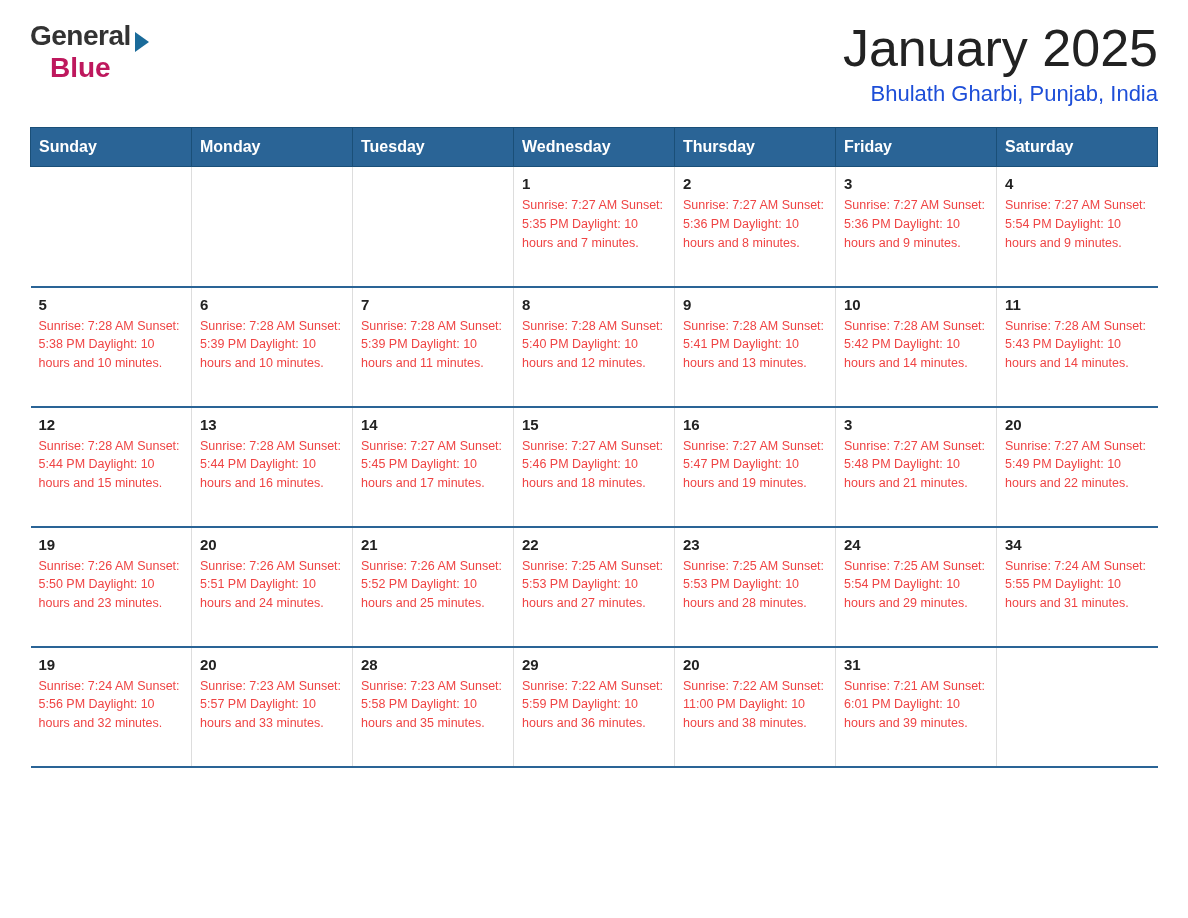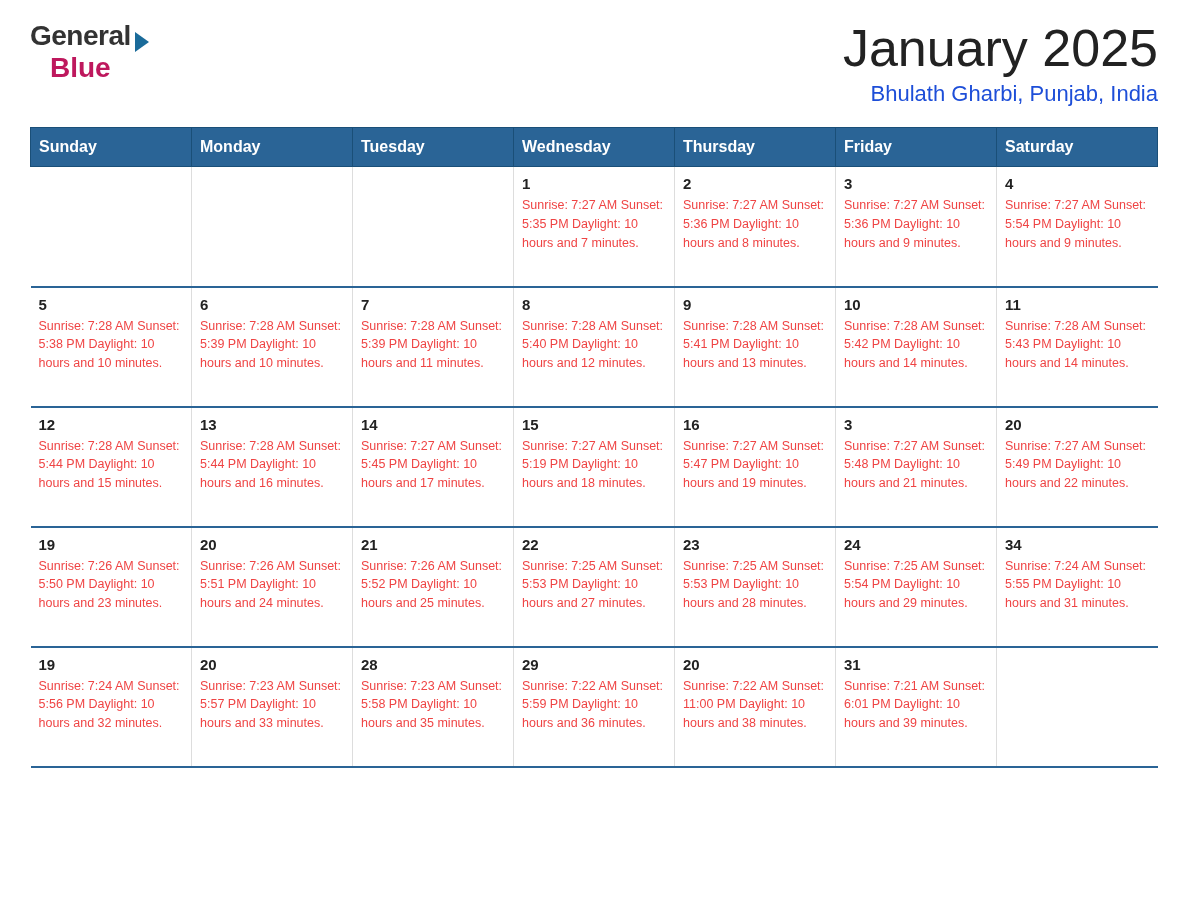--- a/index.html
+++ b/index.html
@@ -226,21 +226,21 @@
         </td>
         <td>
           <span class="day-num">14</span>
           <div class="day-info">Sunrise: 7:27 AM
 Sunset: 5:45 PM
 Daylight: 10 hours and 17 minutes.</div>
         </td>
         <td>
           <span class="day-num">15</span>
           <div class="day-info">Sunrise: 7:27 AM
-Sunset: 5:19 PM
+Sunset: 5:46 PM
 Daylight: 10 hours and 18 minutes.</div>
         </td>
         <td>
           <span class="day-num">16</span>
           <div class="day-info">Sunrise: 7:27 AM
 Sunset: 5:47 PM
 Daylight: 10 hours and 19 minutes.</div>
         </td>
         <td>
           <span class="day-num">3</span>

